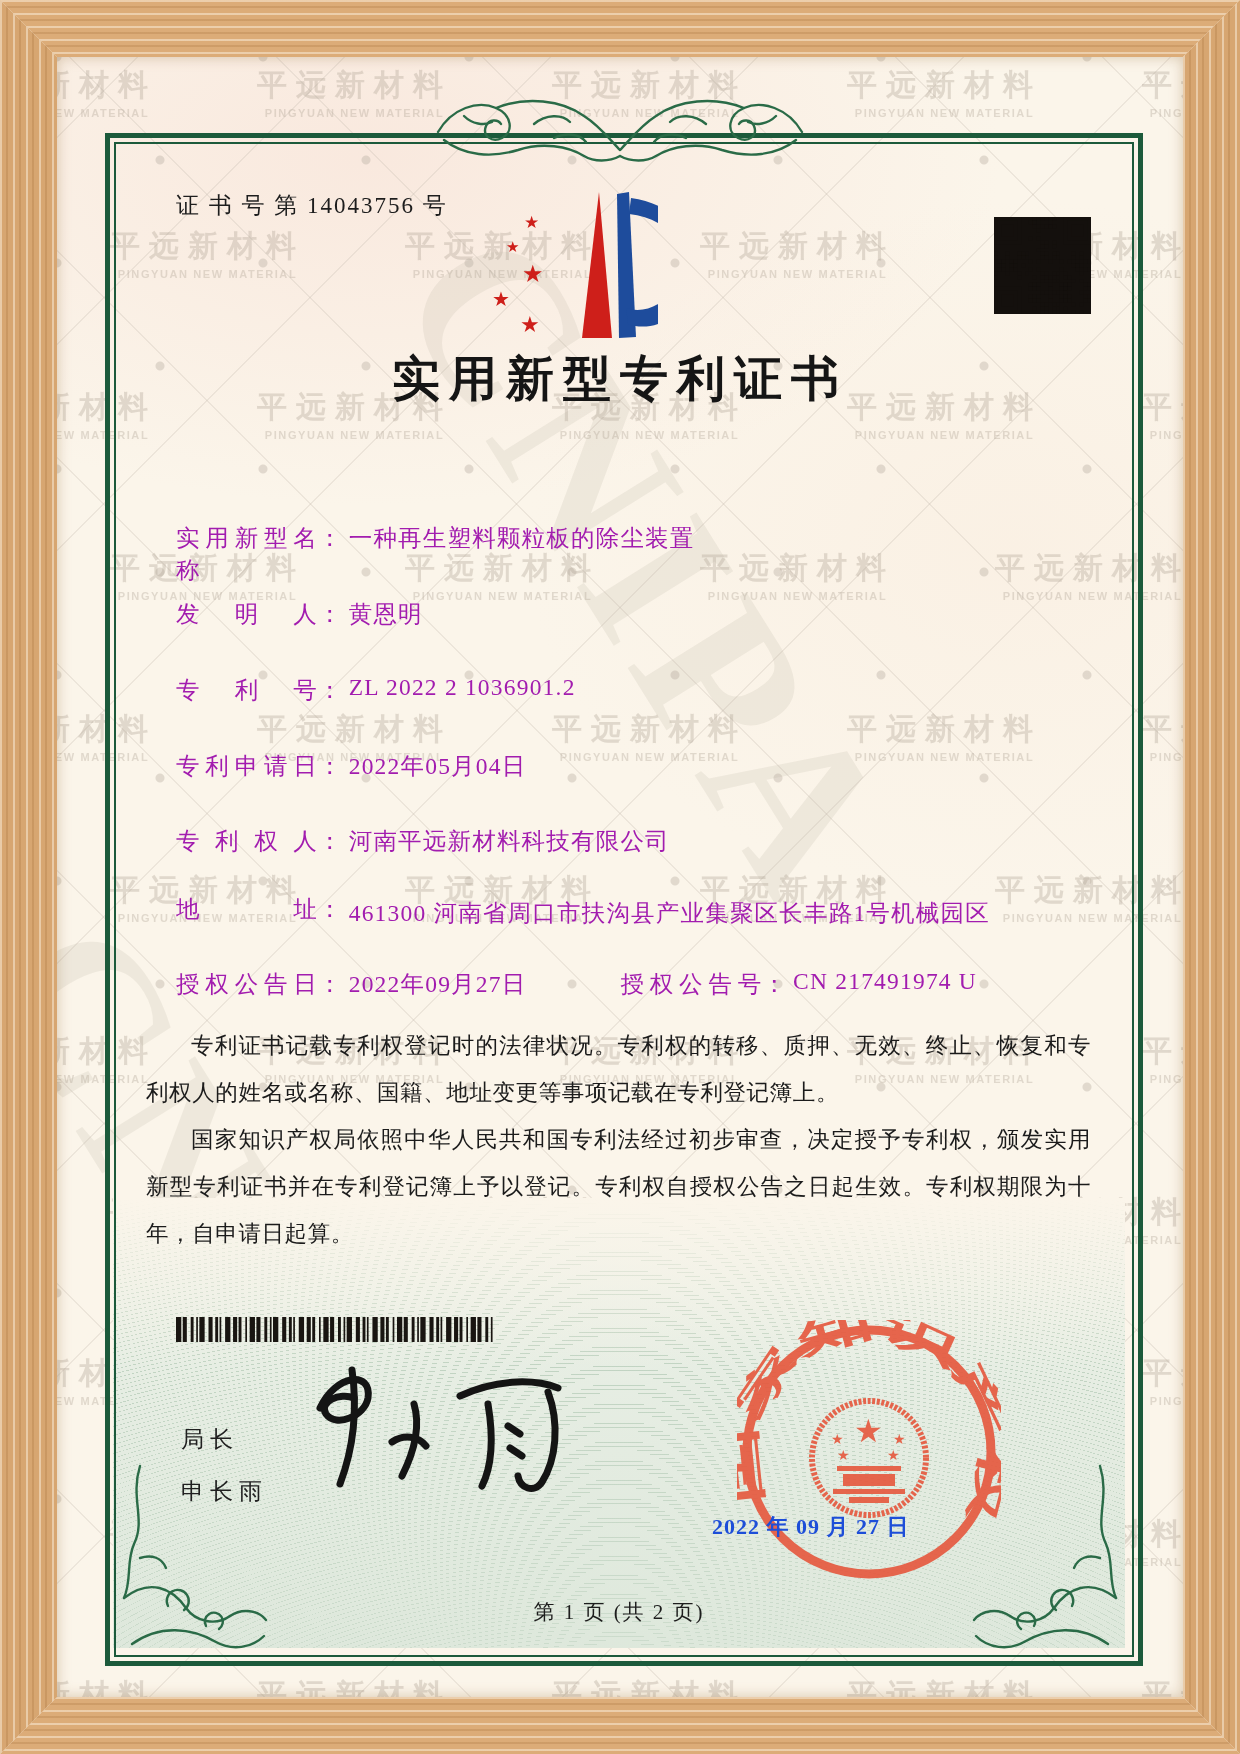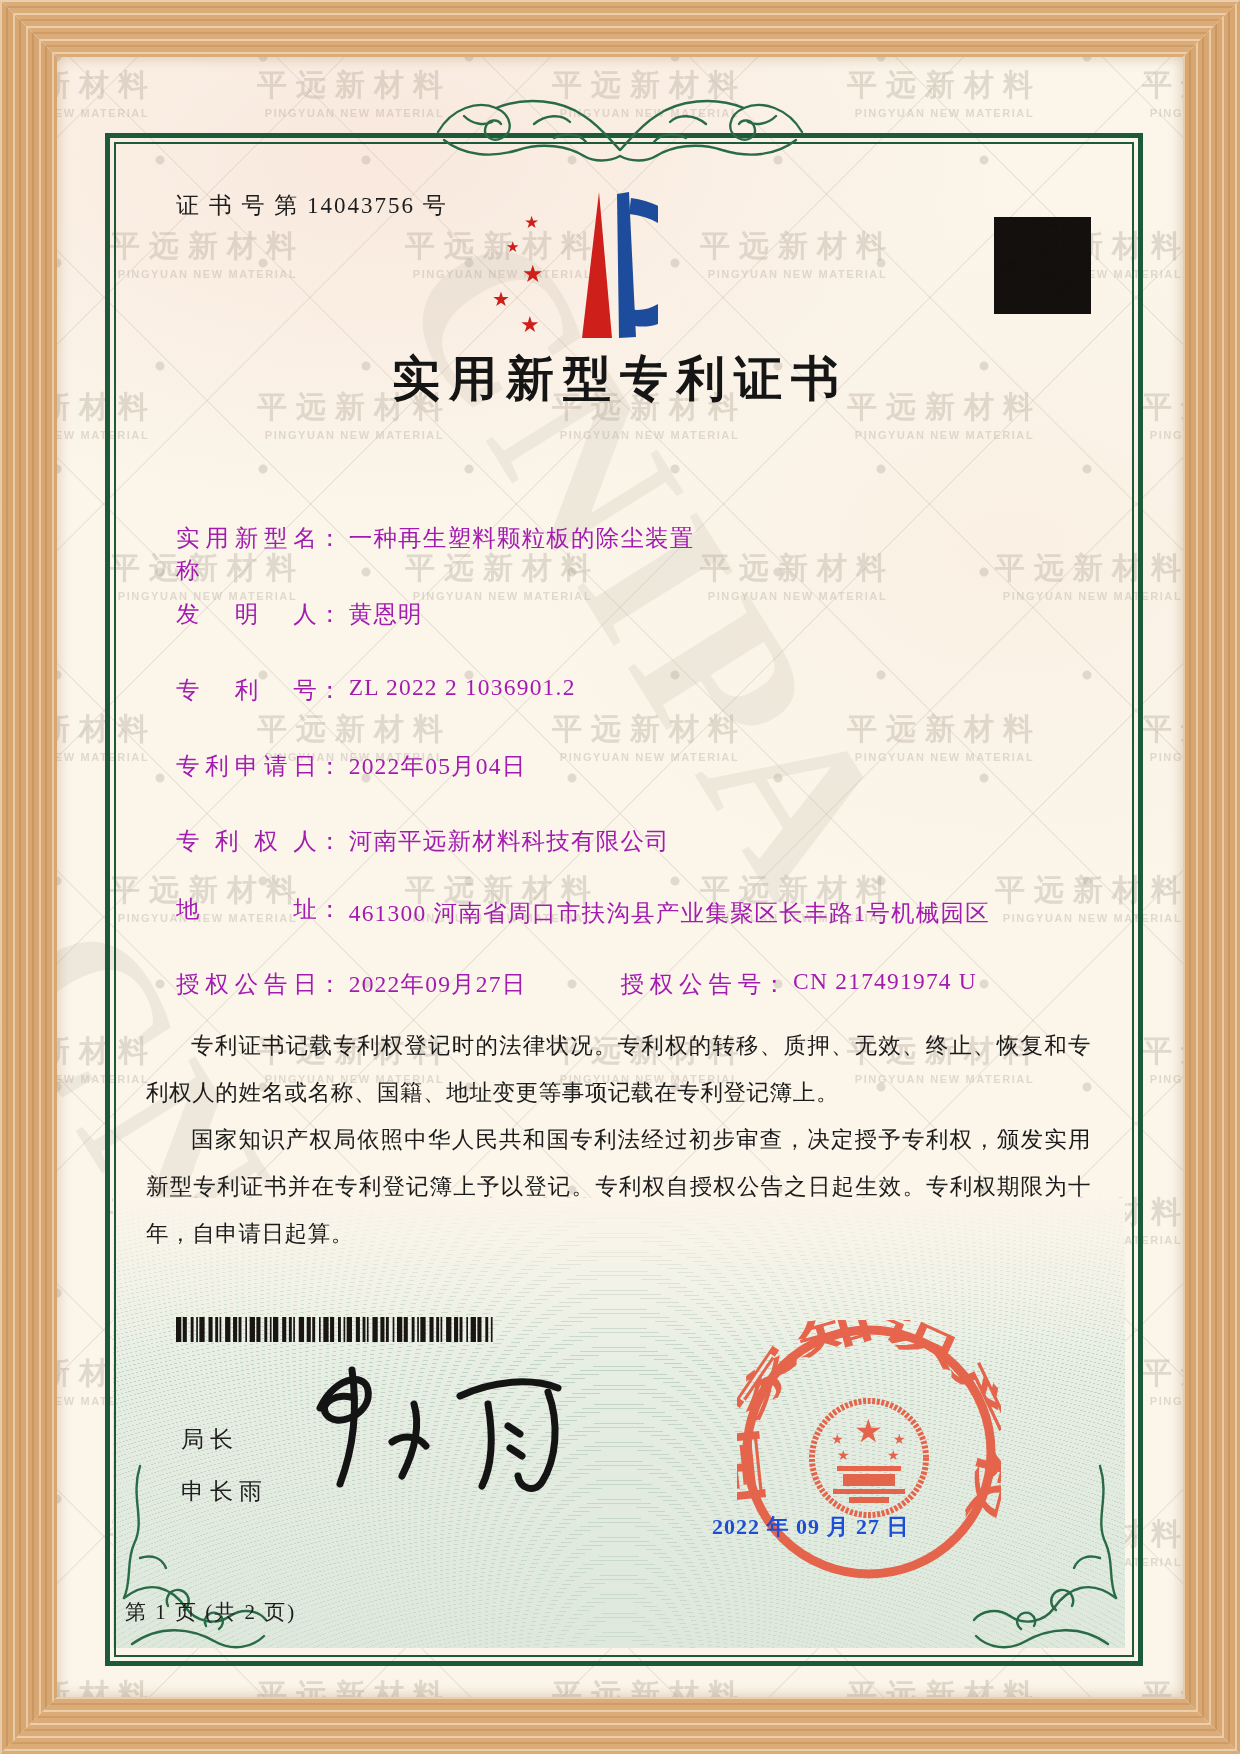--- a/index.html
+++ b/index.html
@@ -87,22 +87,22 @@
   .director{position:absolute;left:181px;top:1413px;font-family:"Liberation Sans",sans-serif;
     font-size:23px;letter-spacing:6px;color:#202020;line-height:52px;}
   .signature{position:absolute;left:292px;top:1352px;}
   .signature path{fill:none;stroke:#141414;stroke-width:7;stroke-linecap:round;stroke-linejoin:round;}
 
   .seal{position:absolute;left:737px;top:1320px;width:264px;height:264px;z-index:12;
     mix-blend-mode:multiply;opacity:.92;}
   .seal-date{position:absolute;left:712px;top:1512px;width:316px;text-align:left;z-index:13;
     font-size:22px;color:#1d4ed8;letter-spacing:1px;font-weight:bold;}
 
-  .page-info{position:absolute;left:105px;width:1028px;top:1598px;text-align:left;
-    font-size:21px;color:#1d1d1d;letter-spacing:2px;z-index:11;margin-left:20px;}
+  .page-info{position:absolute;left:105px;width:1028px;top:1598px;text-align:center;
+    font-size:21px;color:#1d1d1d;letter-spacing:2px;z-index:11;}
   .footer-note{position:absolute;left:105px;width:1028px;top:1666px;text-align:center;
     font-size:22px;color:#1b1b1b;letter-spacing:4px;z-index:11;}
 </style>
 </head>
 <body>
 
 <div class="page">
 
   <div class="paper-tint"></div>
 

